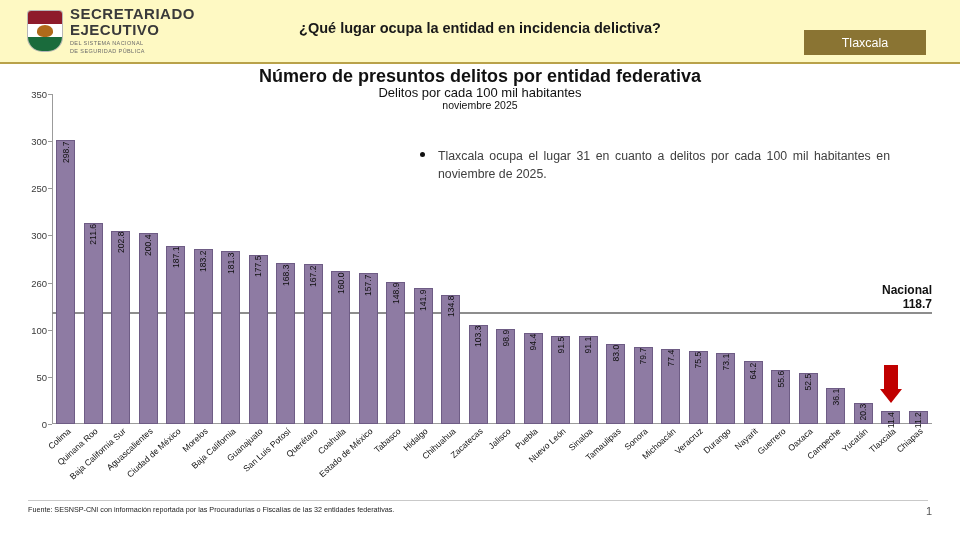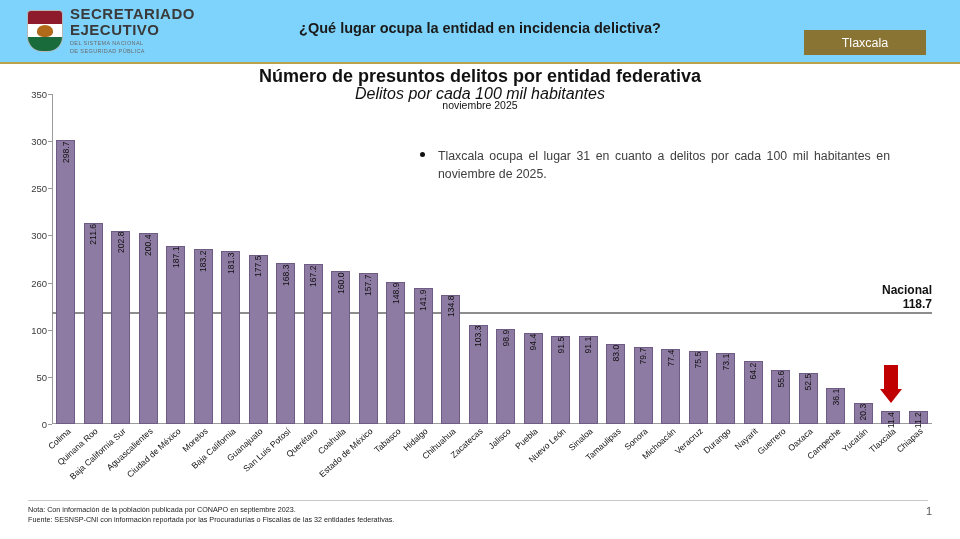--- a/index.html
+++ b/index.html
@@ -6,21 +6,21 @@
   body{
     width:960px;height:539px;
     background:#ffffff;
     font-family:"Liberation Sans", sans-serif;
     overflow:hidden;
     position:relative;
   }
   
   .header{
     position:absolute;left:0;top:0;width:960px;height:62px;
-    background:#7dd3fc;
+    background:#fef9c3;
     border-bottom:2px solid #b9a24a;
   }
   .logo-wrap{
     position:absolute;left:28px;top:6px;display:flex;align-items:center;gap:8px;
   }
   .logo-shield{
     width:34px;height:40px;
     background:linear-gradient(180deg,#8e1b2b 0%,#8e1b2b 33%,#ffffff 33%,#ffffff 66%,#1a6b3c 66%,#1a6b3c 100%);
     border-radius:3px 3px 14px 14px;
     position:relative;
@@ -45,21 +45,21 @@
     background:#8a7433;color:#ffffff;font-size:12.5px;
     display:flex;align-items:center;justify-content:center;
   }
   
   .chart-title{
     position:absolute;top:66px;left:0;width:960px;text-align:center;
     font-size:18px;font-weight:bold;color:#111;
   }
   .chart-sub1{
     position:absolute;top:85px;left:0;width:960px;text-align:center;
-    font-size:16px;font-style:italic;color:#111;
+    font-size:13px;color:#111;
   }
   .chart-sub2{
     position:absolute;top:99px;left:0;width:960px;text-align:center;
     font-size:10.5px;color:#111;
   }
   
   .plot{
     position:absolute;left:52px;top:94px;width:880px;height:330px;
   }
   .axis-line{
@@ -459,16 +459,15 @@
     <div class="cat">
       <span>Tlaxcala</span>
     </div>
     <div class="cat">
       <span>Chiapas</span>
     </div>
   </div>
 
 <div class="footer-rule"></div>
 <div class="footer">
-  <div>Nota: Con información de la población publicada por CONAPO en septiembre 2023.</div>
   <div>Fuente: SESNSP-CNI con información reportada por las Procuradurías o Fiscalías de las 32 entidades federativas.</div>
 </div>
 <div class="page-num">1</div>
 
 </body></html>

